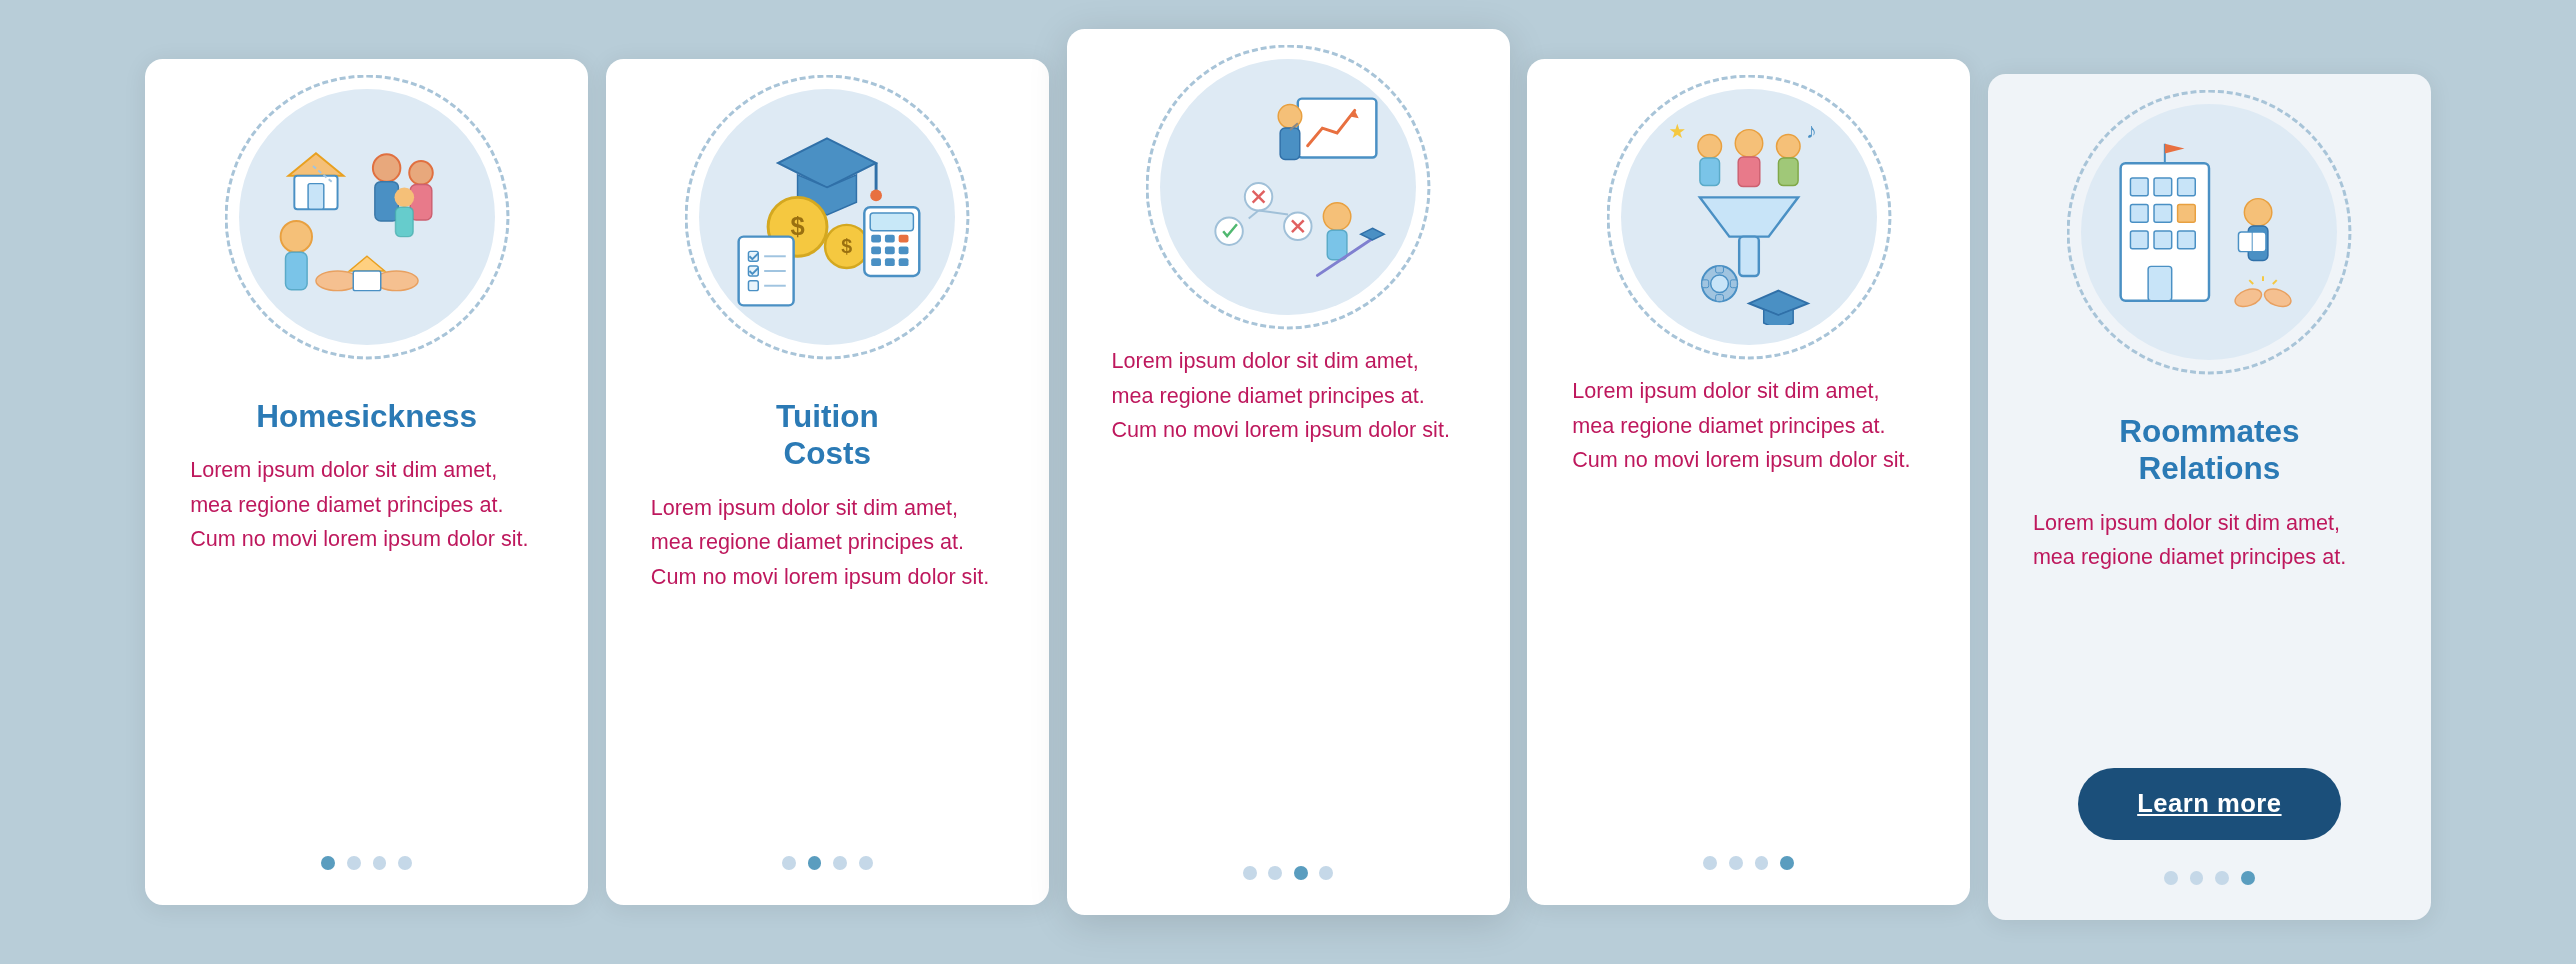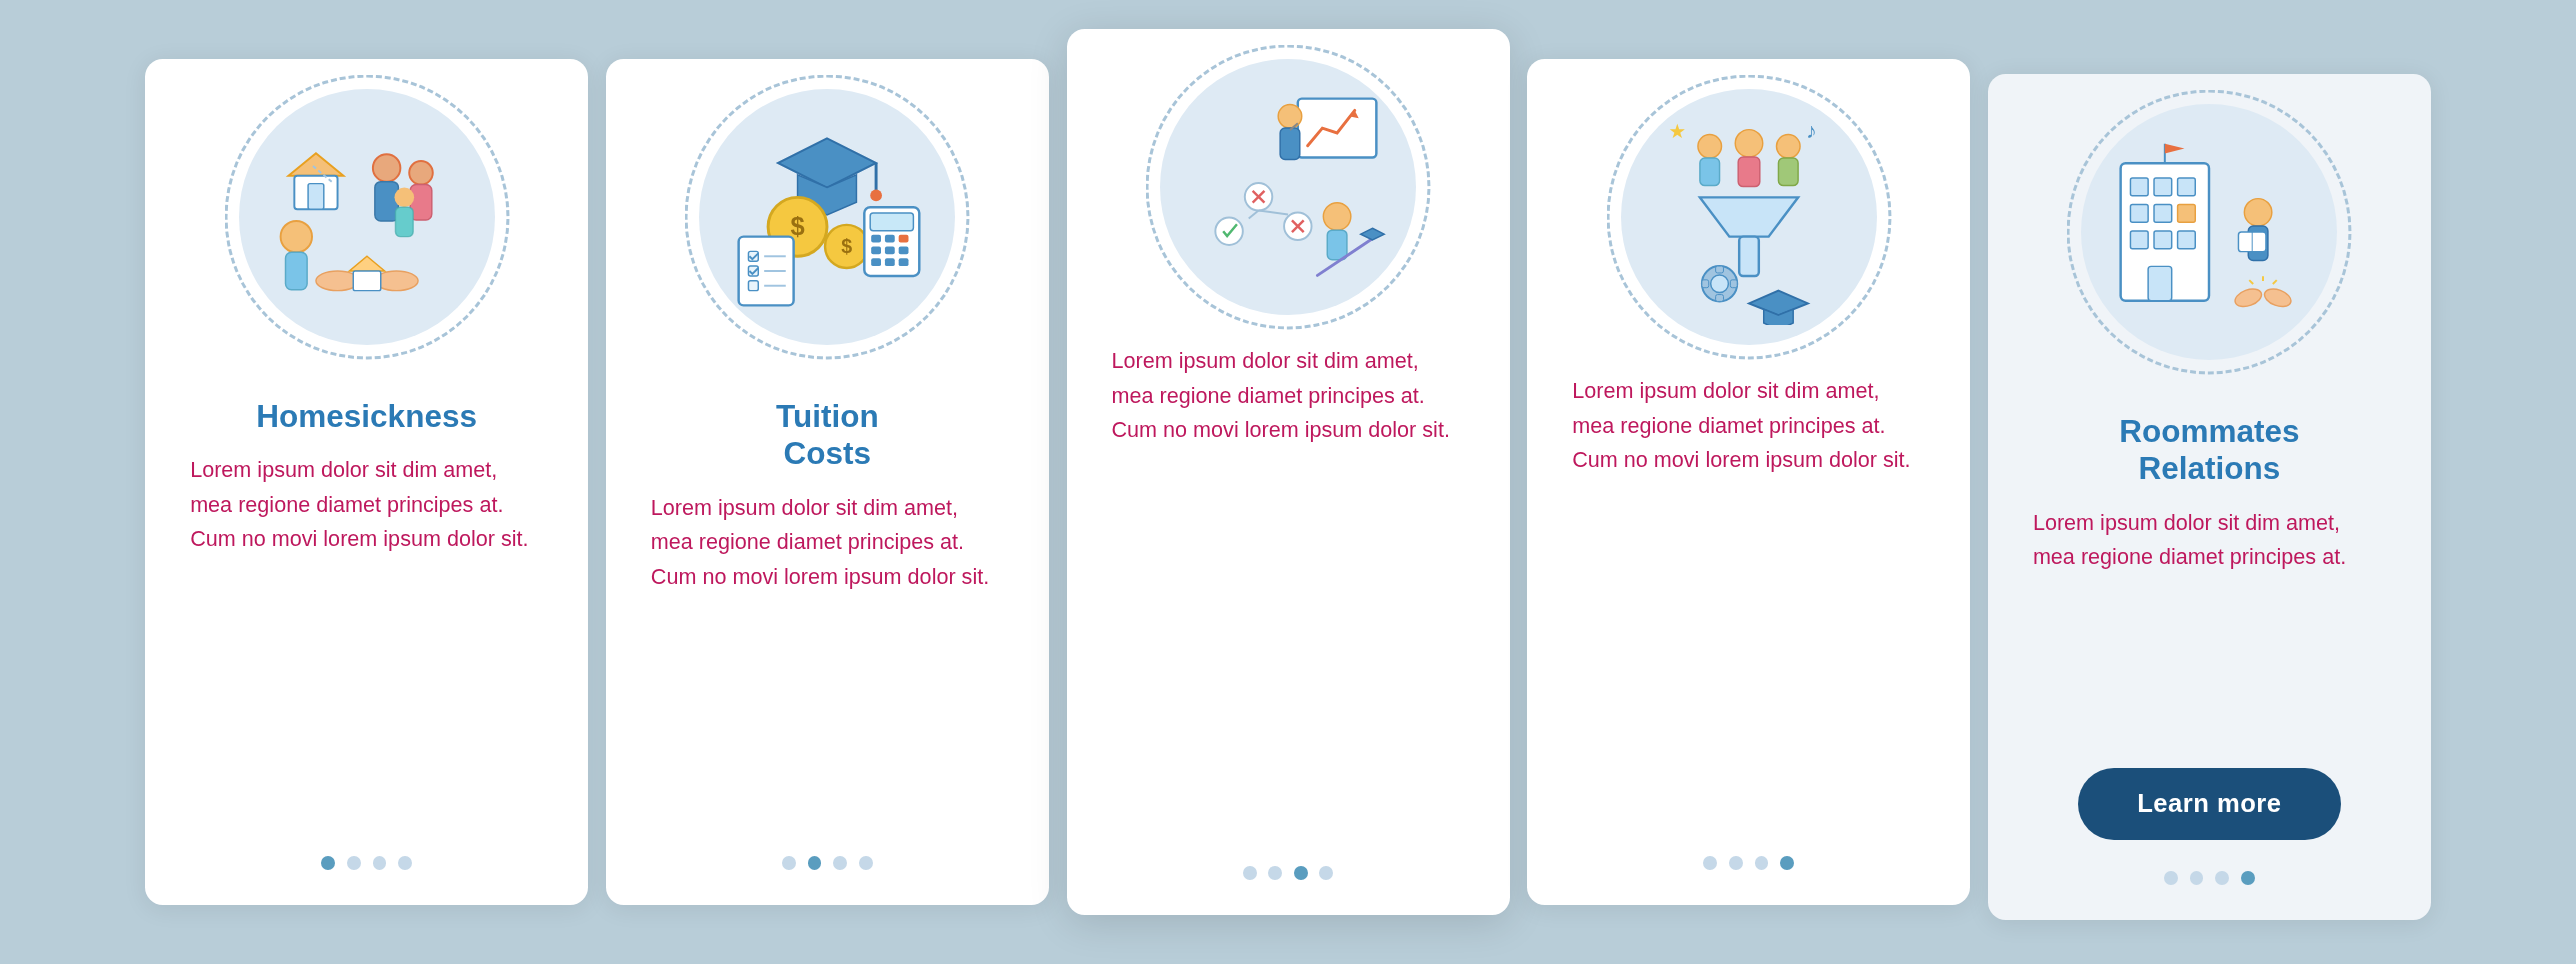--- a/index.html
+++ b/index.html
@@ -111,20 +111,21 @@
       background: #1b4f7a;
       color: #ffffff;
       border: none;
       border-radius: 49px;
       padding: 21.6px 59px;
       font-size: 25.6px;
       font-weight: 600;
       cursor: pointer;
       margin: 27.6px 0 0 0;
       letter-spacing: 0.5px;
+      text-decoration: underline;
     }
 
     
     .svg-icon {
       width: 216px;
       height: 216px;
     }
 
     
     .card-5 {

